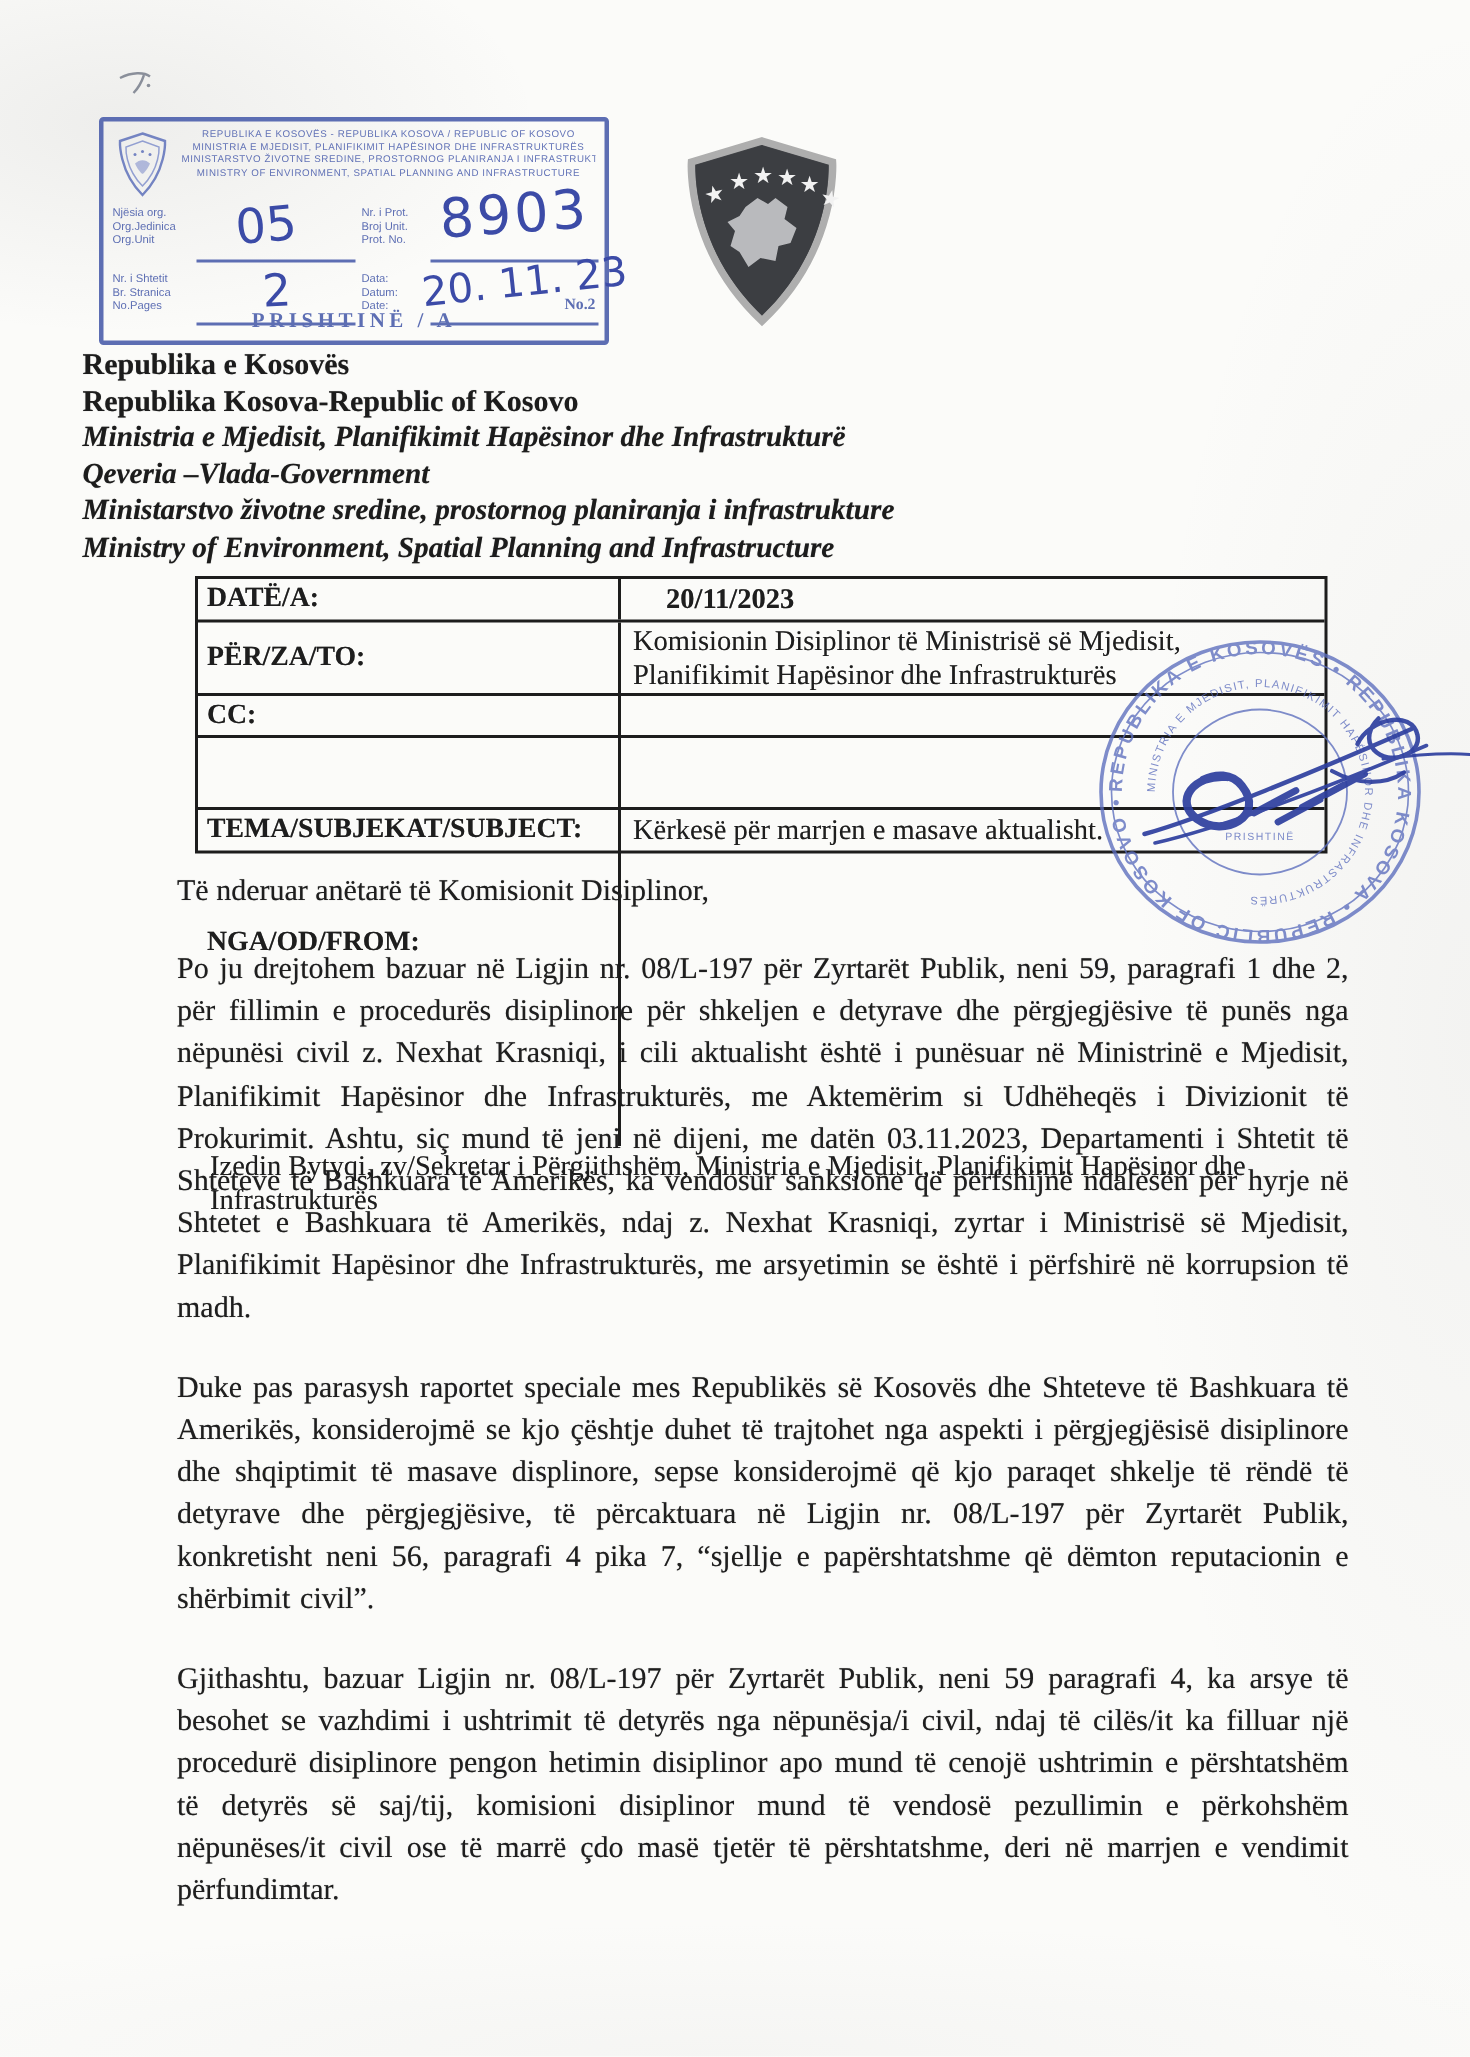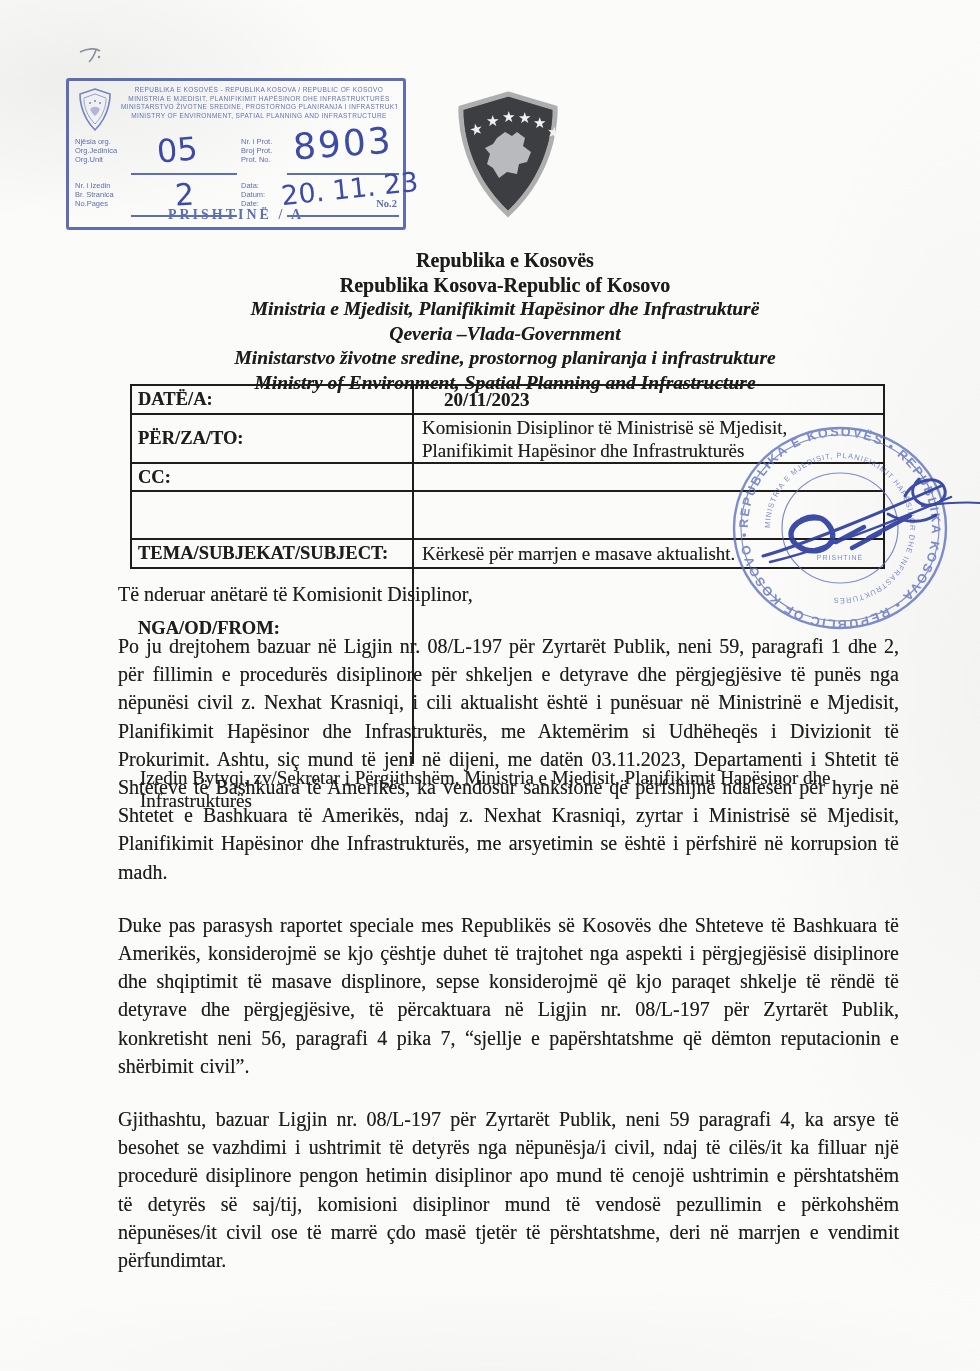--- a/index.html
+++ b/index.html
@@ -41,21 +41,21 @@
   .reg-city{
     position:absolute;left:0;right:0;bottom:4px;text-align:center;
     font-family:"Liberation Serif", serif;font-weight:bold;
     font-size:14px;letter-spacing:3px;color:#5063ae;
   }
   .reg-no{
     position:absolute;right:6px;bottom:18px;font-weight:bold;
     font-family:"Liberation Serif", serif;font-size:10.5px;color:#5063ae;text-align:right;
   }
   
-  .letterhead{position:absolute;left:55px;top:248px;width:900px;text-align:center;}
+  .letterhead{position:absolute;left:55px;top:231px;width:900px;}
   .lh-line{font-weight:bold;font-size:20px;line-height:24.5px;color:#1c1c1c;text-shadow:0 0 .5px rgba(0,0,0,.5);}
   .lh-line.it{font-style:italic;font-size:19.5px;}
   
   .meta-table{
     position:absolute;left:130px;top:384px;width:751px;
     border:2px solid #1d1d1d;
   }
   .mrow{display:flex;border-top:2px solid #1d1d1d;}
   .mrow:first-child{border-top:none;}
   .mlabel{
@@ -111,32 +111,32 @@
       <div>Njësia org.</div>
       <div>Org.Jedinica</div>
       <div>Org.Unit</div>
     </div>
     <div class="line" style="left:56px;top:36px;width:106px;"></div>
     <div class="hw" style="left:82px;top:-6px;font-size:32px;transform:rotate(-5deg);">05</div>
   </div>
 
   <div class="fld" style="left:6px;top:100px;width:160px;height:40px;">
     <div class="lbl3">
-      <div>Nr. i Izedin</div>
+      <div>Nr. i Shtetit</div>
       <div>Br. Stranica</div>
       <div>No.Pages</div>
     </div>
     <div class="line" style="left:56px;top:34px;width:106px;"></div>
     <div class="hw" style="left:100px;top:-4px;font-size:30px;transform:rotate(-3deg);">2</div>
   </div>
 
   <div class="fld" style="left:172px;top:56px;width:158px;height:40px;">
     <div class="lbl3">
       <div>Nr. i Prot.</div>
-      <div>Broj Prot.</div>
+      <div>Broj Unit.</div>
       <div>Prot. No.</div>
     </div>
     <div class="line" style="left:46px;top:36px;width:112px;"></div>
     <div class="hw" style="left:52px;top:-14px;font-size:36px;transform:rotate(-4deg);letter-spacing:2px;">8903</div>
   </div>
 
   <div class="fld" style="left:172px;top:100px;width:158px;height:40px;">
     <div class="lbl3">
       <div>Data:</div>
       <div>Datum:</div>

